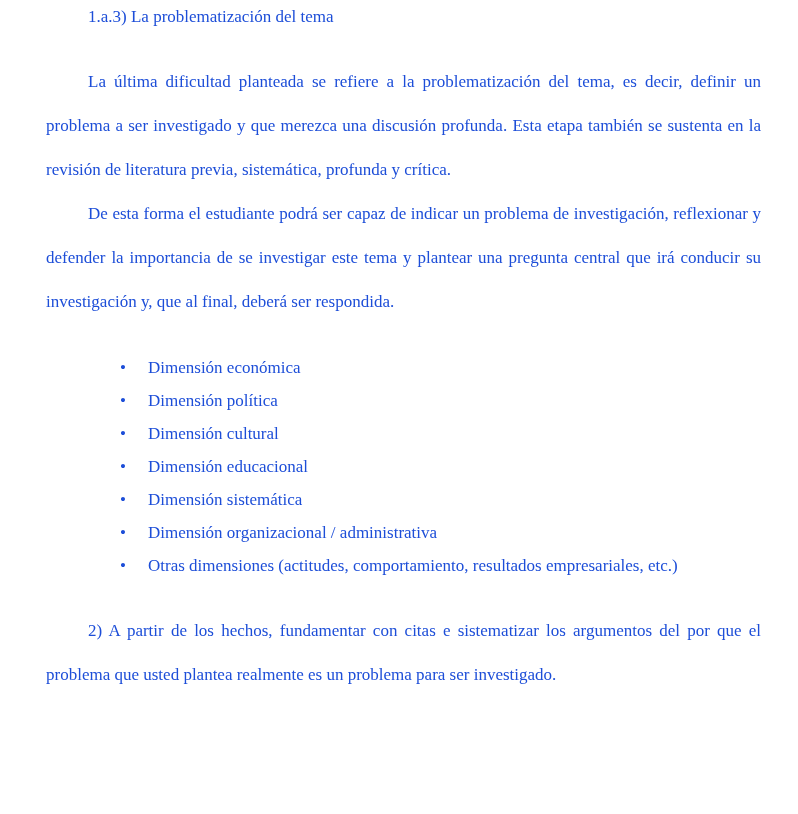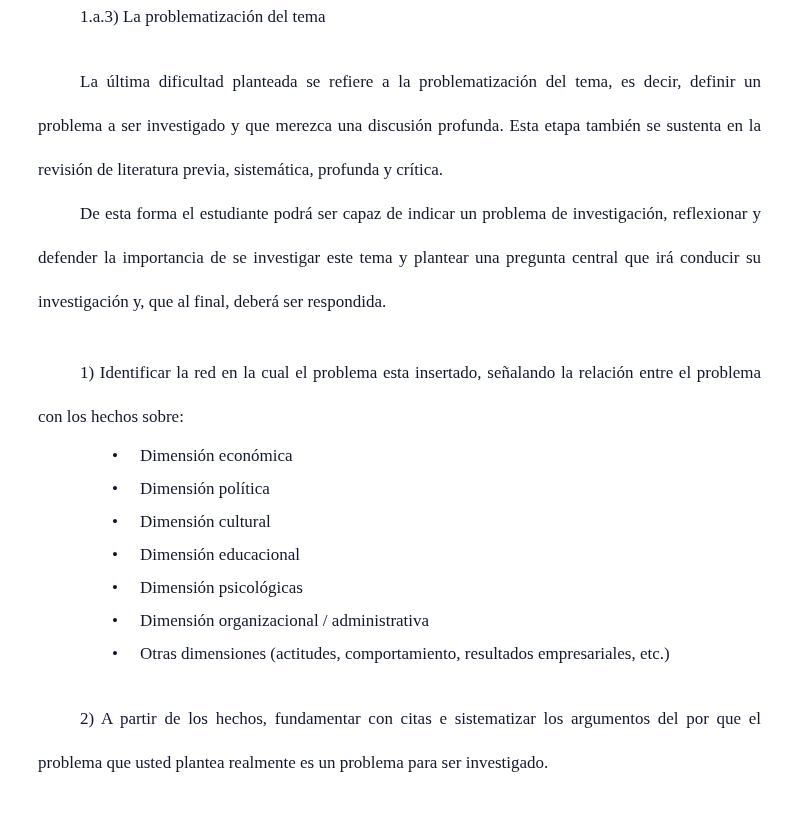--- a/index.html
+++ b/index.html
@@ -6,24 +6,25 @@
     margin: 0;
     padding: 0;
     background: #ffffff;
   }
   .page {
     position: relative;
     width: 798px;
     height: 814px;
     box-sizing: border-box;
     background: #ffffff;
-    color: #0f172a;
+    color: #1d4ed8;
     font-family: "Liberation Serif", "DejaVu Serif", serif;
     font-size: 17px;
     overflow: hidden;
+    padding-left: 8px;
   }
   .doc {
     margin-left: 38px;
     margin-right: 37px;
   }
   .heading {
     margin: 0;
     line-height: 33px;
     text-indent: 42px;
     font-weight: normal;
@@ -68,42 +69,41 @@
 
     <div class="gap"></div>
 
     <p class="body">La última dificultad planteada se refiere a la problematización del tema, es decir, definir un problema a ser investigado y que merezca una discusión profunda. Esta etapa también se sustenta en la revisión de literatura previa, sistemática, profunda y crítica.</p>
 
     <p class="body">De esta forma el estudiante podrá ser capaz de indicar un problema de investigación, reflexionar y defender la importancia de se investigar este tema y plantear una pregunta central que irá conducir su investigación y, que al final, deberá ser respondida.</p>
 
     <div class="gap"></div>
 
 
-    <p class="body">1) Identificar la red en la cual el problema esta insertado, señalando la relación entre el problema con los hechos sobre:</p>
 
     <ul class="bullet-list">
       <li class="bullet-item">
         <span class="bullet-marker">•</span>
         <span>Dimensión económica</span>
       </li>
       <li class="bullet-item">
         <span class="bullet-marker">•</span>
         <span>Dimensión política</span>
       </li>
       <li class="bullet-item">
         <span class="bullet-marker">•</span>
         <span>Dimensión cultural</span>
       </li>
       <li class="bullet-item">
         <span class="bullet-marker">•</span>
         <span>Dimensión educacional</span>
       </li>
       <li class="bullet-item">
         <span class="bullet-marker">•</span>
-        <span>Dimensión psicológicas</span>
+        <span>Dimensión sistemática</span>
       </li>
       <li class="bullet-item">
         <span class="bullet-marker">•</span>
         <span>Dimensión organizacional / administrativa</span>
       </li>
       <li class="bullet-item">
         <span class="bullet-marker">•</span>
         <span>Otras dimensiones (actitudes, comportamiento, resultados empresariales, etc.)</span>
       </li>
     </ul>

